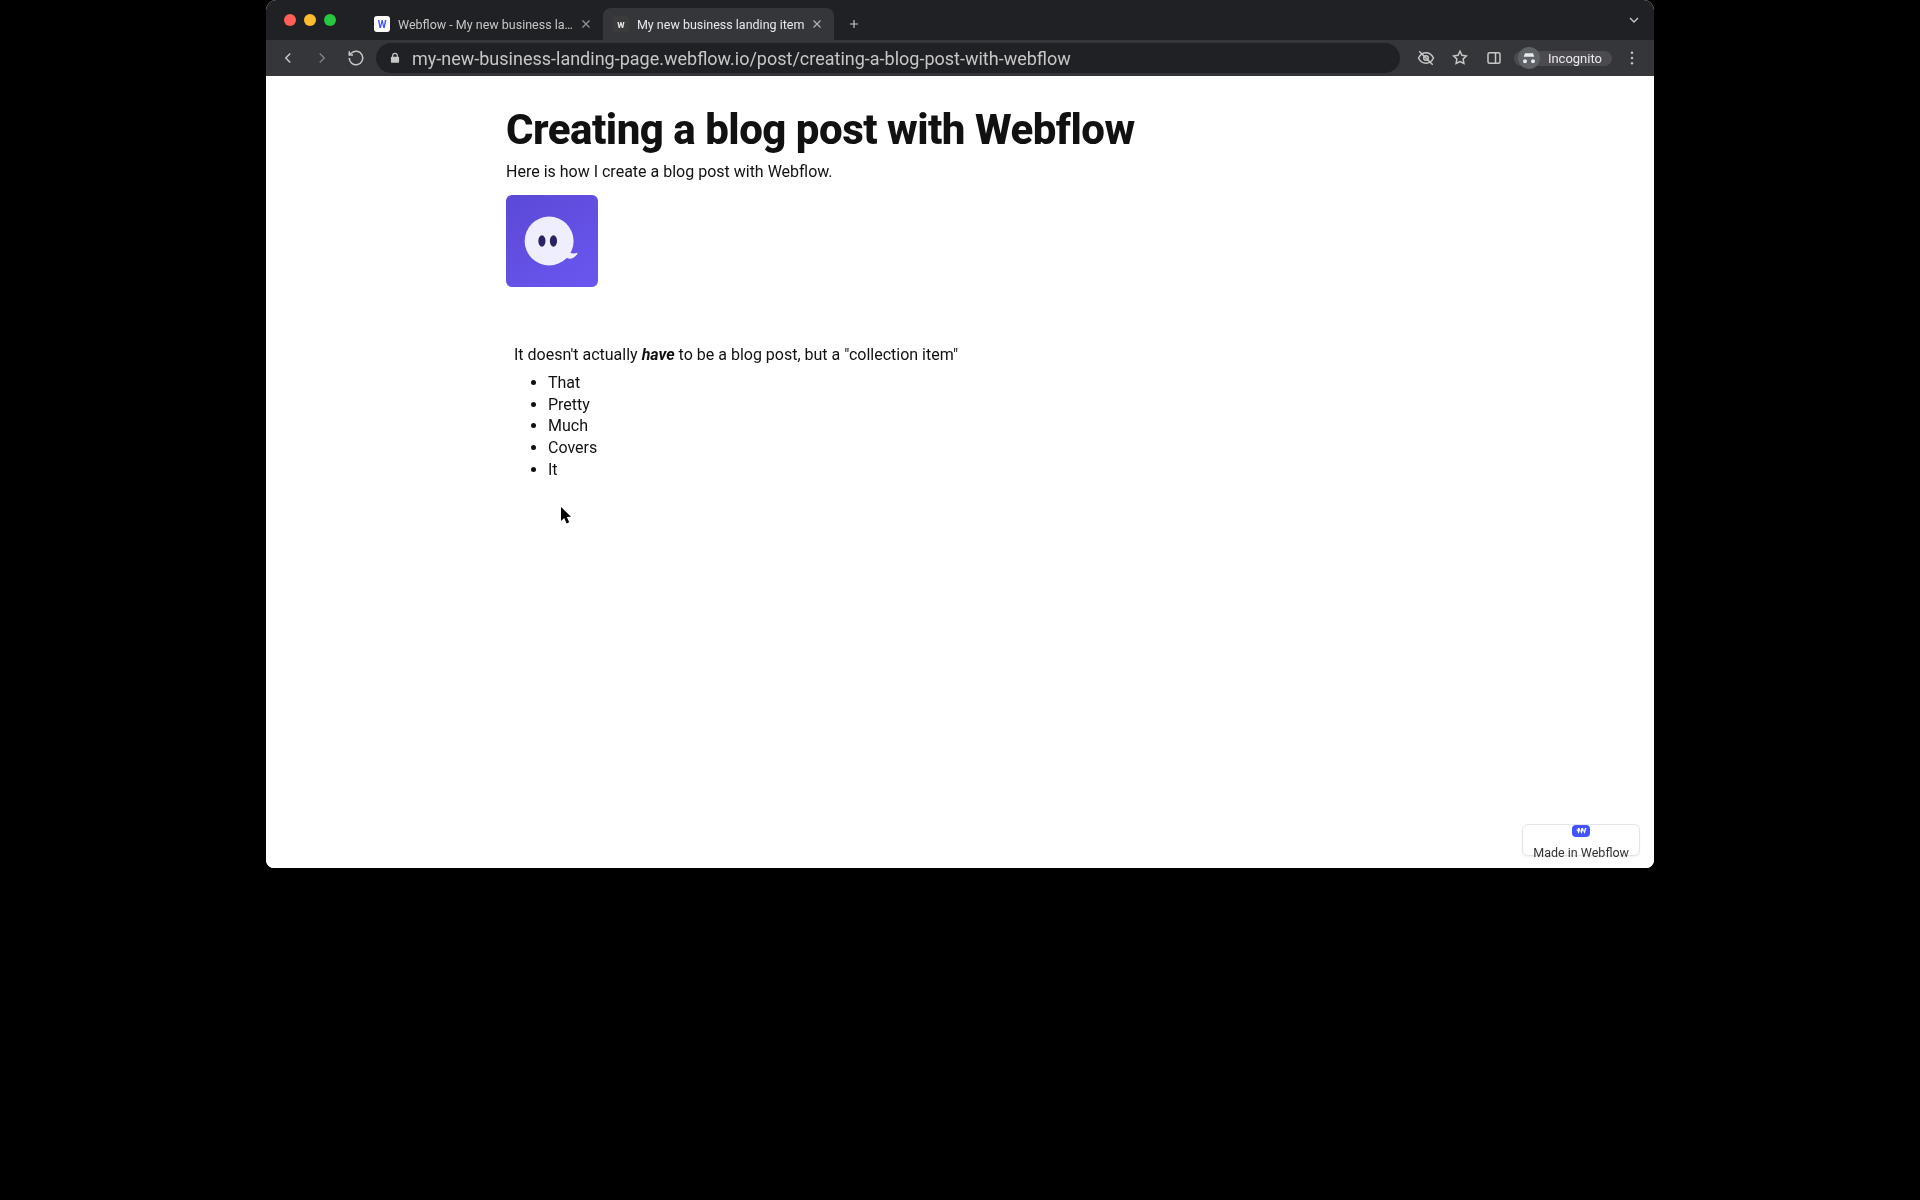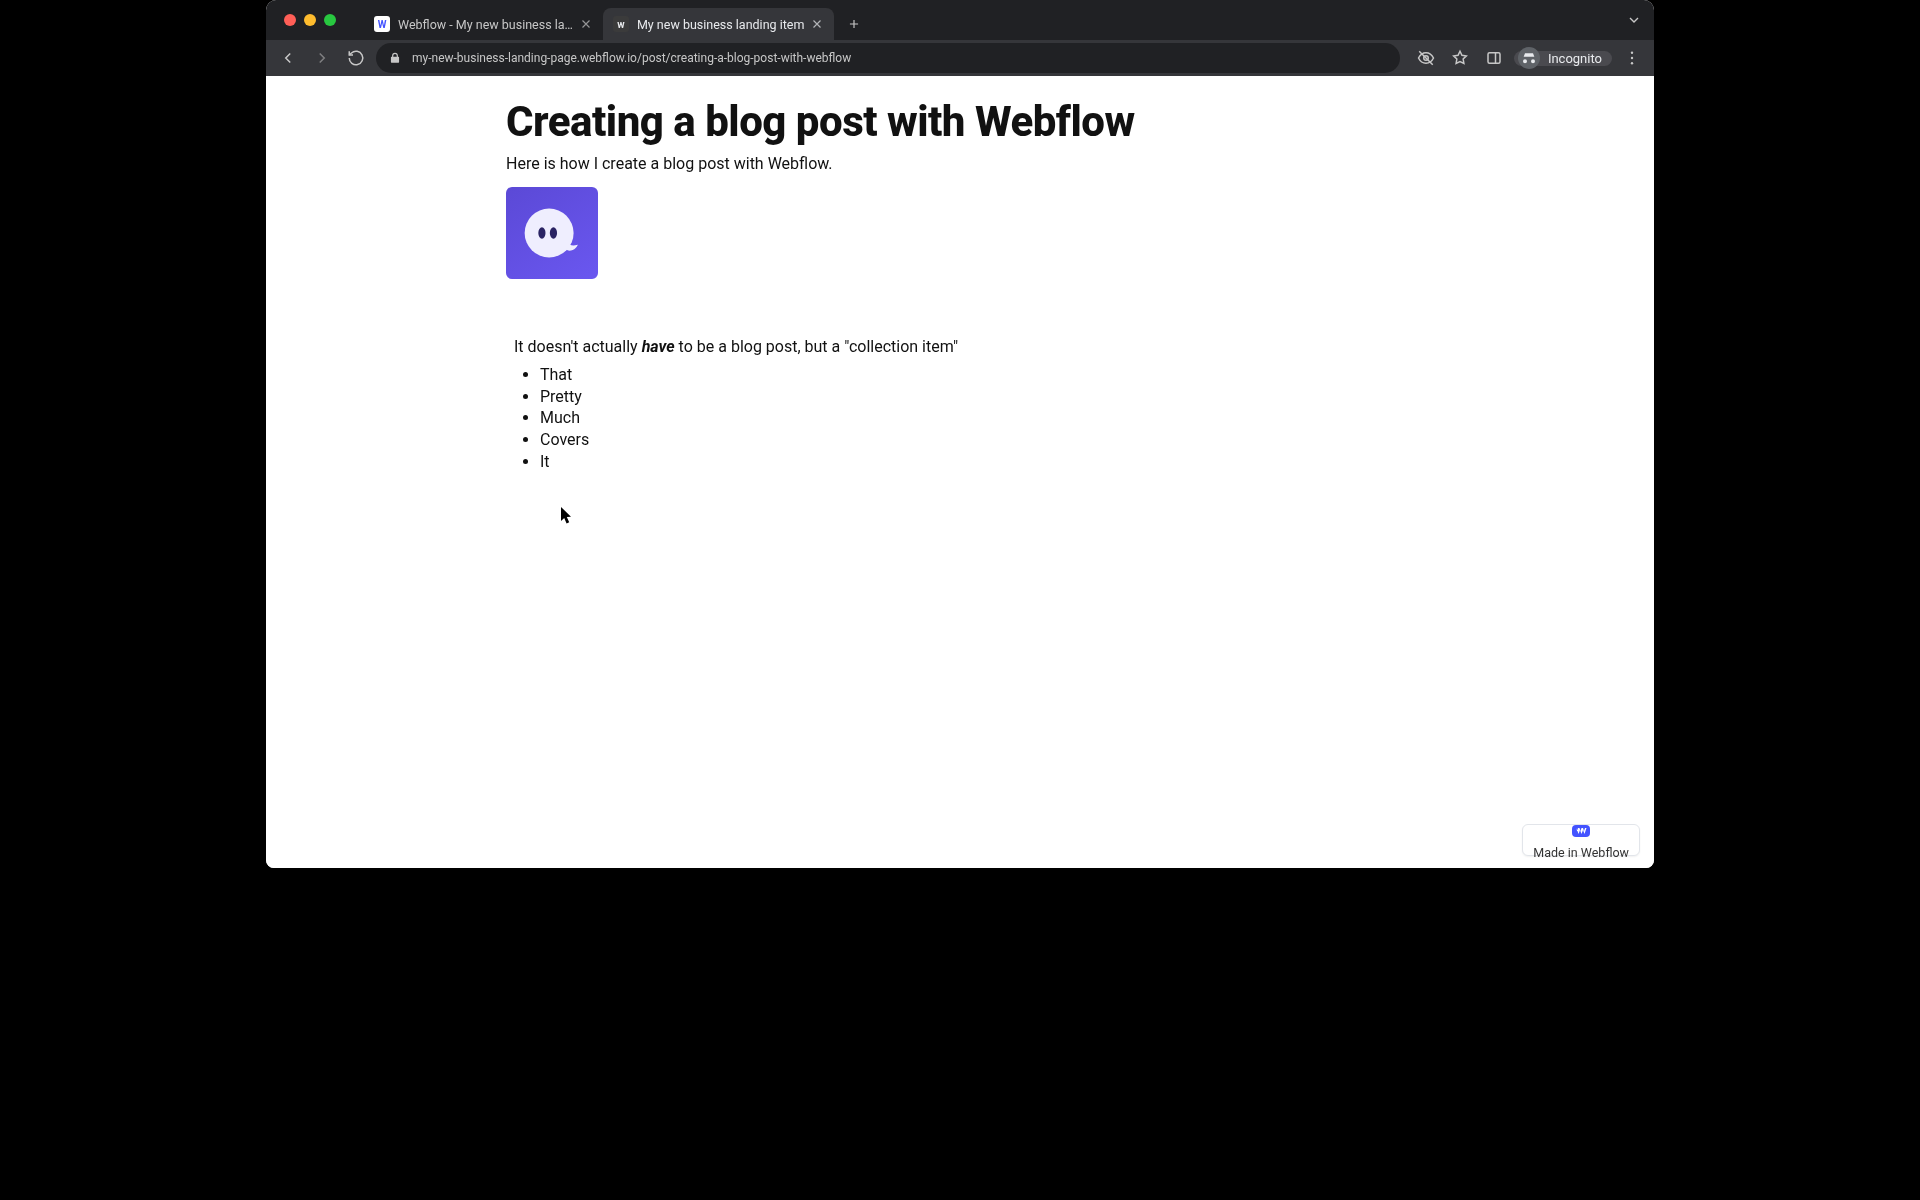--- a/index.html
+++ b/index.html
@@ -21,39 +21,39 @@
   .tab .title{flex:1;white-space:nowrap;overflow:hidden;text-overflow:ellipsis;}
   .tab .close{width:14px;height:14px;margin-left:6px;opacity:.7;}
   .tab .close svg{width:14px;height:14px;display:block;}
   .newtab{width:28px;height:28px;display:flex;align-items:center;justify-content:center;margin-left:6px;margin-bottom:2px;border-radius:50%;color:#c7c7c7;}
   .newtab svg{width:14px;height:14px;}
   .tabstrip .chevdown{position:absolute;right:12px;top:12px;color:#c7c7c7;}
   .tabstrip .chevdown svg{width:16px;height:16px;}
   .toolbar{display:flex;align-items:center;height:36px;padding:0 8px 6px;background:#35363a;gap:6px;}
   .tbtn{width:28px;height:28px;display:flex;align-items:center;justify-content:center;color:#c7c7c7;border-radius:50%;}
   .tbtn svg{width:18px;height:18px;display:block;}
-  .omnibox{flex:1;height:30px;background:#202124;border-radius:16px;display:flex;align-items:center;padding:0 12px;color:#c7c7c7;font-size:12px;gap:10px;}
+  .omnibox{flex:1;height:30px;background:#202124;border-radius:16px;display:flex;align-items:center;padding:0 12px;color:#c7c7c7;font-size:18px;gap:10px;}
   .omnibox .lock svg{width:14px;height:14px;display:block;}
   .omnibox .url{flex:1;white-space:nowrap;overflow:hidden;text-overflow:ellipsis;}
   .rightcluster{display:flex;align-items:center;gap:6px;margin-left:6px;}
   .rightcluster .tbtn{color:#c7c7c7;}
   .incognito{display:flex;align-items:center;gap:8px;background:#4a4a4f;border-radius:16px;height:15px;padding:0 10px 0 4px;color:#e8eaed;font-size:13px;}
   .incognito .avatar{width:22px;height:22px;border-radius:50%;background:#5f6368;display:flex;align-items:center;justify-content:center;}
   .incognito .avatar svg{width:16px;height:16px;}
   
   .viewport{position:absolute;left:0;right:0;top:76px;bottom:0;background:#fff;overflow:auto;}
   .content{padding:18px 18px 40px 240px;color:#111;max-width:1100px;}
-  h1.post-title{font-size:42px;line-height:1.15;font-weight:800;margin:4px 0 8px;letter-spacing:-.5px;}
+  h1.post-title{font-size:42px;line-height:1.15;font-weight:800;margin:12px 0 8px;letter-spacing:-.5px;}
   .lead{font-size:16px;margin:4px 0 14px;}
   .thumb{width:92px;height:92px;border-radius:6px;background:linear-gradient(145deg,#5b49d6,#6a57f0);display:flex;align-items:center;justify-content:center;overflow:hidden;}
   .thumb svg{width:72px;height:72px;}
   .body-para{font-size:16px;margin:58px 8px 8px;}
   .body-para em{font-style:italic;font-weight:700;}
   ul.bullets{margin:6px 0 0 0;padding-left:34px;}
-  ul.bullets li{font-size:16px;line-height:1.35;}
+  ul.bullets li{font-size:16px;line-height:1.35;margin-left:8px;}
   .cursor{position:absolute;width:14px;height:20px;pointer-events:none;}
   .cursor svg{width:14px;height:20px;display:block;}
   
   .wf-badge{position:absolute;right:14px;bottom:12px;background:#fff;border:1px solid #e2e5ea;border-radius:6px;height:30px;display:flex;align-items:center;gap:8px;padding:0 10px;font-size:12.5px;color:#333;box-shadow:0 1px 2px rgba(0,0,0,.06);cursor:pointer;flex-direction:column;}
   .wf-badge .logo{width:18px;height:18px;border-radius:4px;background:#4353ff;display:flex;align-items:center;justify-content:center;}
   .wf-badge .logo svg{width:12px;height:12px;}
 </style>
 </head>
 <body>
 

